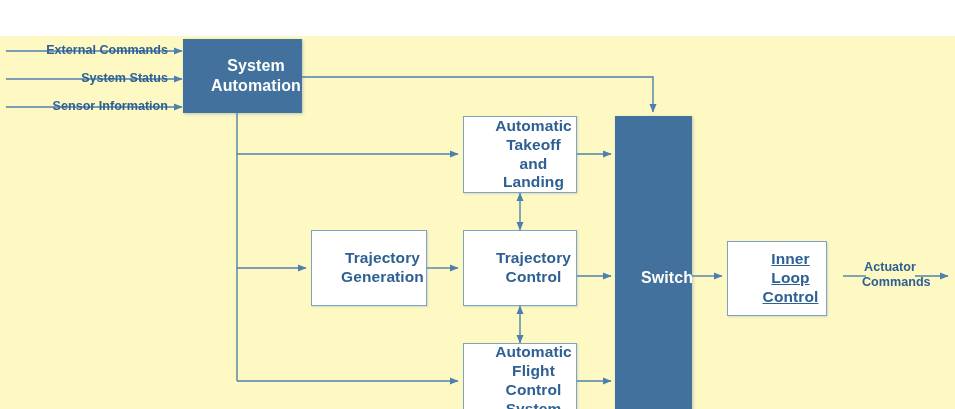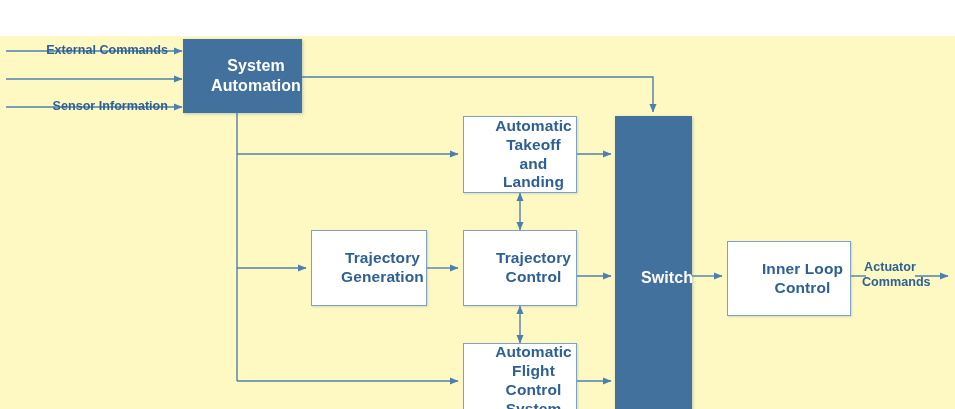--- a/index.html
+++ b/index.html
@@ -100,20 +100,21 @@
       <path d="M577,345 L611,345" marker-end="url(#ah)"></path>
 
       <path d="M692,240 L722,240" marker-end="url(#ah)"></path>
 
       <path d="M843,240 L866,240"></path>
       <path d="M915,240 L948,240" marker-end="url(#ah)"></path>
     </g>
   </svg>
 
   <div class="edge-label lbl-left" style="left:18px; top:7px; width:150px;">External Commands</div>
+  <div class="edge-label lbl-left" style="left:18px; top:35px; width:150px;">System Status</div>
   <div class="edge-label" style="left:862px; top:224px; width:56px;">Actuator
 Commands</div>
 
   <div class="edge-label lbl-left" style="left:18px; top:63px; width:150px;">Sensor Information</div>
 
   <div class="node node-filled" style="left:183px; top:3px; width:119px; height:74px;">
     <span>System
 Automation</span>
   </div>
 
@@ -136,18 +137,18 @@
   <div class="node node-plain" style="left:463px; top:307px; width:114px; height:76px;">
     <span>Automatic
 Flight Control
 System</span>
   </div>
 
   <div class="node node-filled" style="left:615px; top:80px; width:77px; height:323px;">
     <span>Switch</span>
   </div>
 
-  <div class="node node-plain" style="left:727px; top:205px; width:124px; height:75px;">
+  <div class="node node-plain" style="left:727px; top:205px; width:100px; height:75px;text-decoration:underline;">
     <span>Inner Loop
 Control</span>
   </div>
 
 </div>
 
 </body></html>

